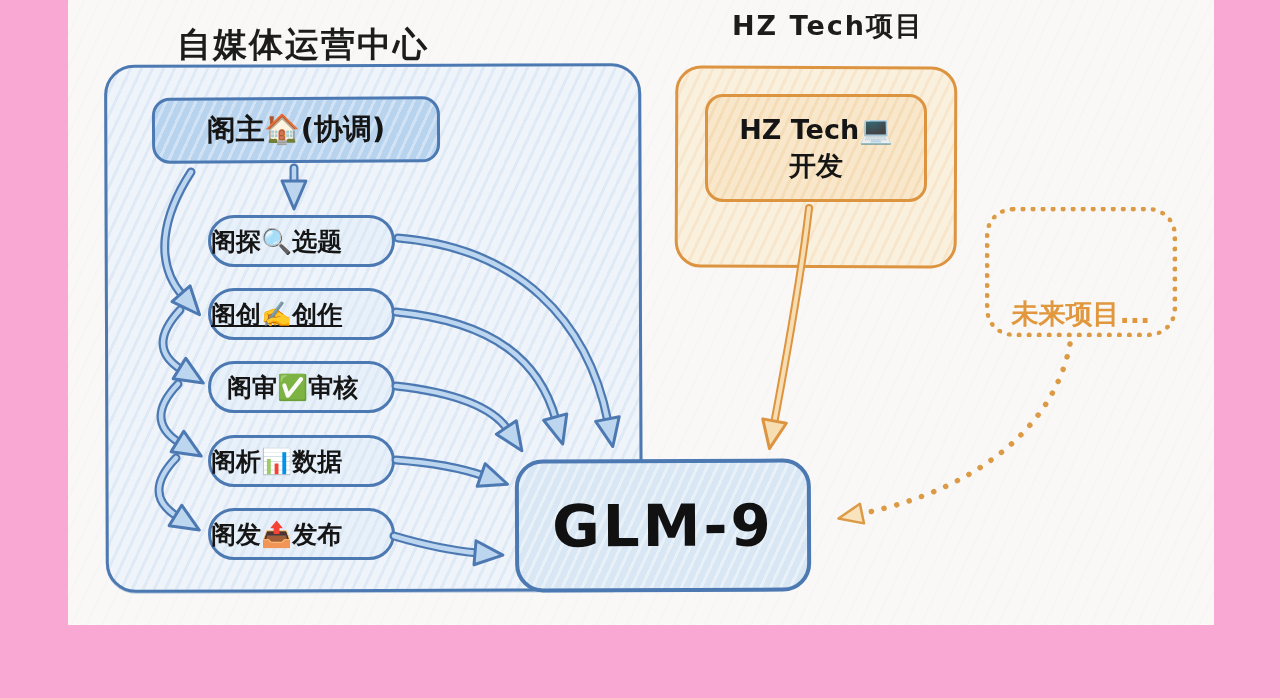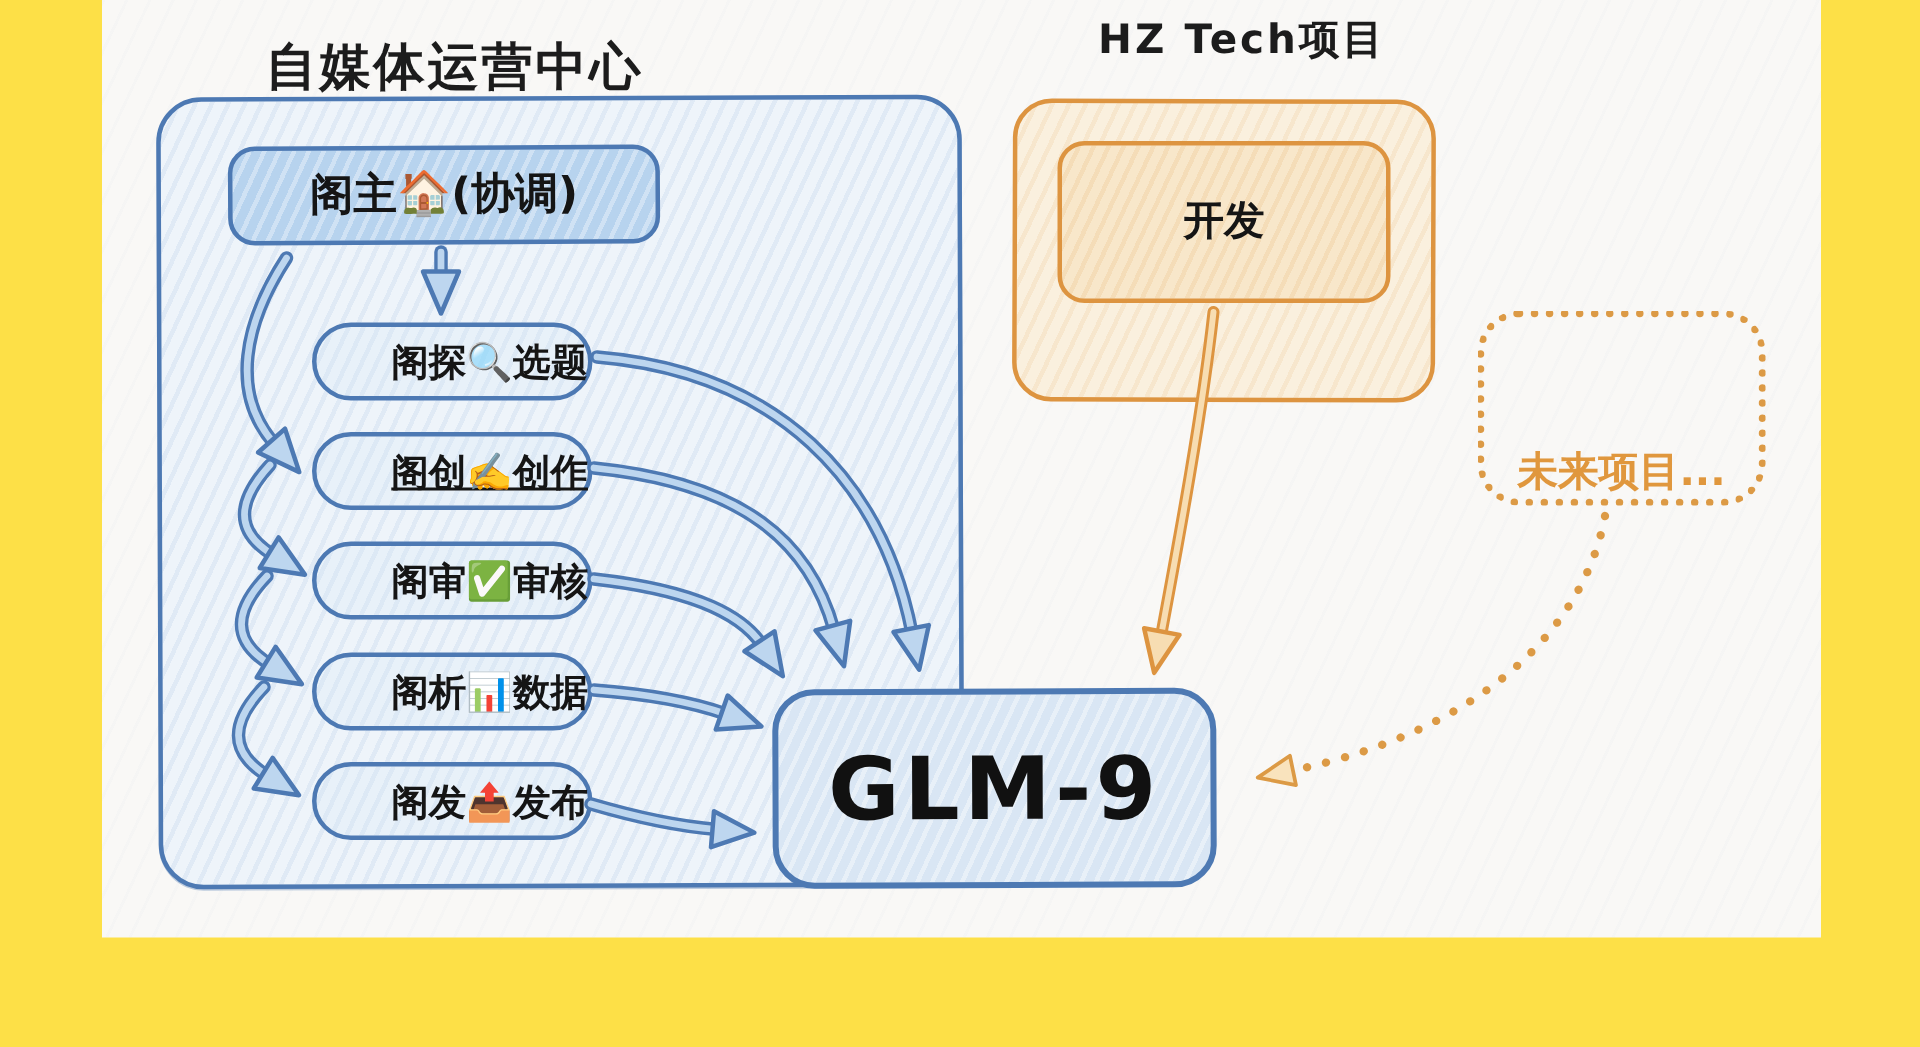--- a/index.html
+++ b/index.html
@@ -1,19 +1,19 @@
 <!DOCTYPE html>
 <html><head>
 <meta charset="utf-8">
 <style>
   * { margin:0; padding:0; box-sizing:border-box; }
   html,body { width:1280px; height:698px; overflow:hidden; background:#000; }
   body { font-family:"DejaVu Sans","Liberation Sans",sans-serif; }
 
-  .stage { position:relative; width:1280px; height:698px; background:#fde047; }
+  .stage { position:relative; width:1280px; height:698px; background:#f9a8d4; }
   .canvas {
     position:absolute; left:68px; top:0; width:1146px; height:625px;
     background:#f9f8f6;
     background-image:repeating-linear-gradient(115deg, rgba(180,195,215,0.05) 0 2px, transparent 2px 14px);
   }
   .abs { position:absolute; }
 
   .group-title {
     font-size:34px; font-weight:700; color:#1c1c1c;
     text-align:center; letter-spacing:2px; white-space:nowrap;
@@ -35,21 +35,21 @@
     background-image:repeating-linear-gradient(115deg, rgba(255,255,255,0.35) 0 3px, transparent 3px 9px);
     display:flex; align-items:center; justify-content:center;
     font-size:29px; font-weight:700; color:#151515; white-space:nowrap;
     transform:rotate(-0.3deg);
   }
   .agent-box {
     left:140px; width:187px; height:52px;
     border:3px solid #4d79b3; border-radius:26px;
     background:#e8f1f9;
     background-image:repeating-linear-gradient(115deg, rgba(120,160,210,0.10) 0 3px, transparent 3px 9px);
-    display:flex; align-items:center; justify-content:flex-end;
+    display:flex; align-items:center; justify-content:flex-start;
     font-size:25px; font-weight:700; color:#151515; white-space:nowrap;
   }
 
   
   .hz-container {
     left:607px; top:66px; width:282px; height:202px;
     border:3px solid #dd9440; border-radius:26px;
     background:#faf0de;
     background-image:repeating-linear-gradient(115deg, rgba(224,160,80,0.12) 0 3px, transparent 3px 10px);
     transform:rotate(0.2deg);
@@ -115,20 +115,21 @@
       <span>阁审✅审核</span>
     </div>
     <div class="abs agent-box" style="top:508px;">
       <span>阁发📤发布</span>
     </div>
     <div class="abs agent-box" style="top:435px;">
       <span>阁析📊数据</span>
     </div>
 
     <div class="abs hz-box">
+      <span>HZ Tech💻</span>
       <span>开发</span>
     </div>
 
     <div class="abs future-box">
       <span>未来项目...</span>
     </div>
 
     <div class="abs glm-box">
       <span>GLM-9</span>
     </div>

